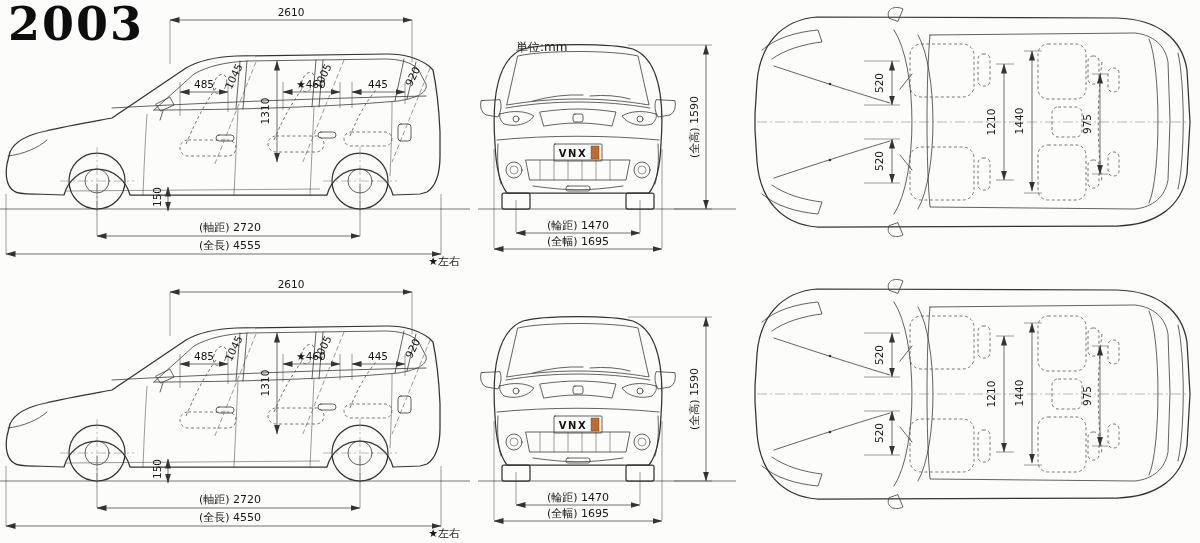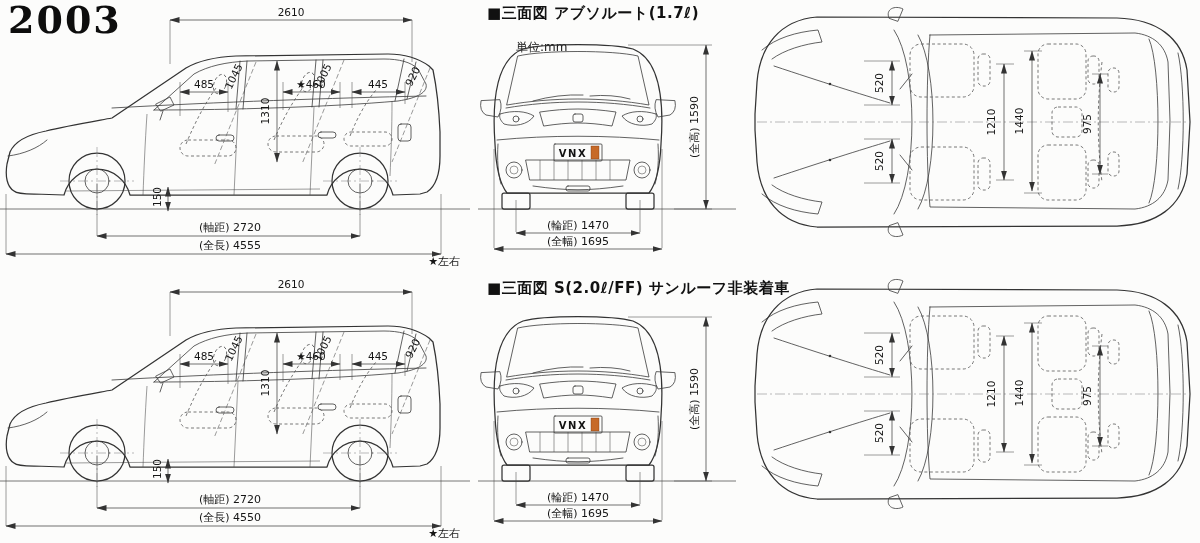--- a/index.html
+++ b/index.html
@@ -1,19 +1,19 @@
 <!DOCTYPE html>
 <html><head>
 <meta charset="utf-8">
 <style>
   html,body{margin:0;padding:0;}
   .canvas{position:relative;width:1200px;height:543px;background:#fcfcfb;overflow:hidden;
           font-family:"DejaVu Sans","Liberation Sans",sans-serif;}
   .year{position:absolute;left:8px;top:0px;font-family:"DejaVu Serif","Liberation Serif",serif;
-        font-weight:900;font-size:38px;letter-spacing:2px;color:#0d0d0d;line-height:1.05;}
+        font-weight:900;font-size:46px;letter-spacing:2px;color:#0d0d0d;line-height:1.05;}
   .row{position:absolute;left:0;width:1200px;height:266px;}
   .stitle{position:absolute;left:487px;top:0;font-size:15px;font-weight:bold;color:#111;
           letter-spacing:.5px;white-space:nowrap;}
   .sunit{position:absolute;left:516px;top:35px;font-size:12px;color:#111;}
   svg.v{position:absolute;top:0;}
   svg.side{left:0;}
   svg.front{left:478px;}
   svg.top{left:742px;}
 
   
@@ -33,21 +33,20 @@
   .end{text-anchor:end;}
   .pl{font-size:10px;font-weight:bold;letter-spacing:1.5px;text-anchor:middle;fill:#111;}
 </style>
 </head>
 <body>
 
 <div class="canvas">
   <div class="year">2003</div>
 
   <div class="row" style="top:4px;">
-    <div class="stitle">■三面図 アブソルート(1.7ℓ)</div>
     <div class="sunit">単位:mm</div>
 
     <svg class="v side" width="470" height="262" viewBox="0 0 470 262">
       <defs>
         <marker id="me" markerWidth="10" markerHeight="6" refX="9.5" refY="3" orient="auto" markerUnits="userSpaceOnUse">
             <path d="M0,0 L10,3 L0,6 Z" fill="#333"></path>
           </marker>
         <marker id="ms" markerWidth="10" markerHeight="6" refX="0.5" refY="3" orient="auto" markerUnits="userSpaceOnUse">
             <path d="M10,0 L0,3 L10,6 Z" fill="#333"></path>
           </marker>
@@ -196,21 +195,20 @@
       </g>
       <text class="n" x="141" y="79" transform="rotate(-90 141 79)">520</text>
       <text class="n" x="141" y="157" transform="rotate(-90 141 157)">520</text>
       <text class="n" x="253" y="118" transform="rotate(-90 253 118)">1210</text>
       <text class="n" x="281" y="117" transform="rotate(-90 281 117)">1440</text>
       <text class="n" x="349" y="120" transform="rotate(-90 349 120)">975</text>
     </svg>
   </div>
 
   <div class="row" style="top:276px;">
-    <div class="stitle" style="top:3px;">■三面図 S(2.0ℓ/FF) サンルーフ非装着車</div>
 
     <svg class="v side" width="470" height="262" viewBox="0 0 470 262">
       <line class="g" x1="0" y1="205" x2="470" y2="205"></line>
       <g>
         <path class="c" d="M14,187 C7,183 5,172 7,160 L10,148 C14,139 26,131 46,127 C66,122 90,118 112,114 L186,64 C198,57 214,53 236,52 L388,50 C404,50 418,54 429,62 L433,66 C437,85 439,105 440,128 L440,152 C440,170 436,182 427,188 L420,190 L393,191 A34,34 0 0 0 327,191 L130,191 A34,34 0 0 0 64,191 L34,190 C22,190 16,189 14,187 Z"></path>
         <path class="t" d="M154,106 L194,70 C208,62 226,58 248,57 L384,55 C399,55 411,58 418,65 L426,80 C428,88 418,94 398,97 C330,103 230,106 154,106 Z"></path>
         <path class="t" d="M112,104 C220,98 330,94 426,92"></path>
         <line class="t" x1="240" y1="57" x2="236" y2="105"></line>
           <line class="t" x1="247" y1="57" x2="243" y2="105"></line>
         <line class="t" x1="316" y1="56" x2="312" y2="103"></line>

